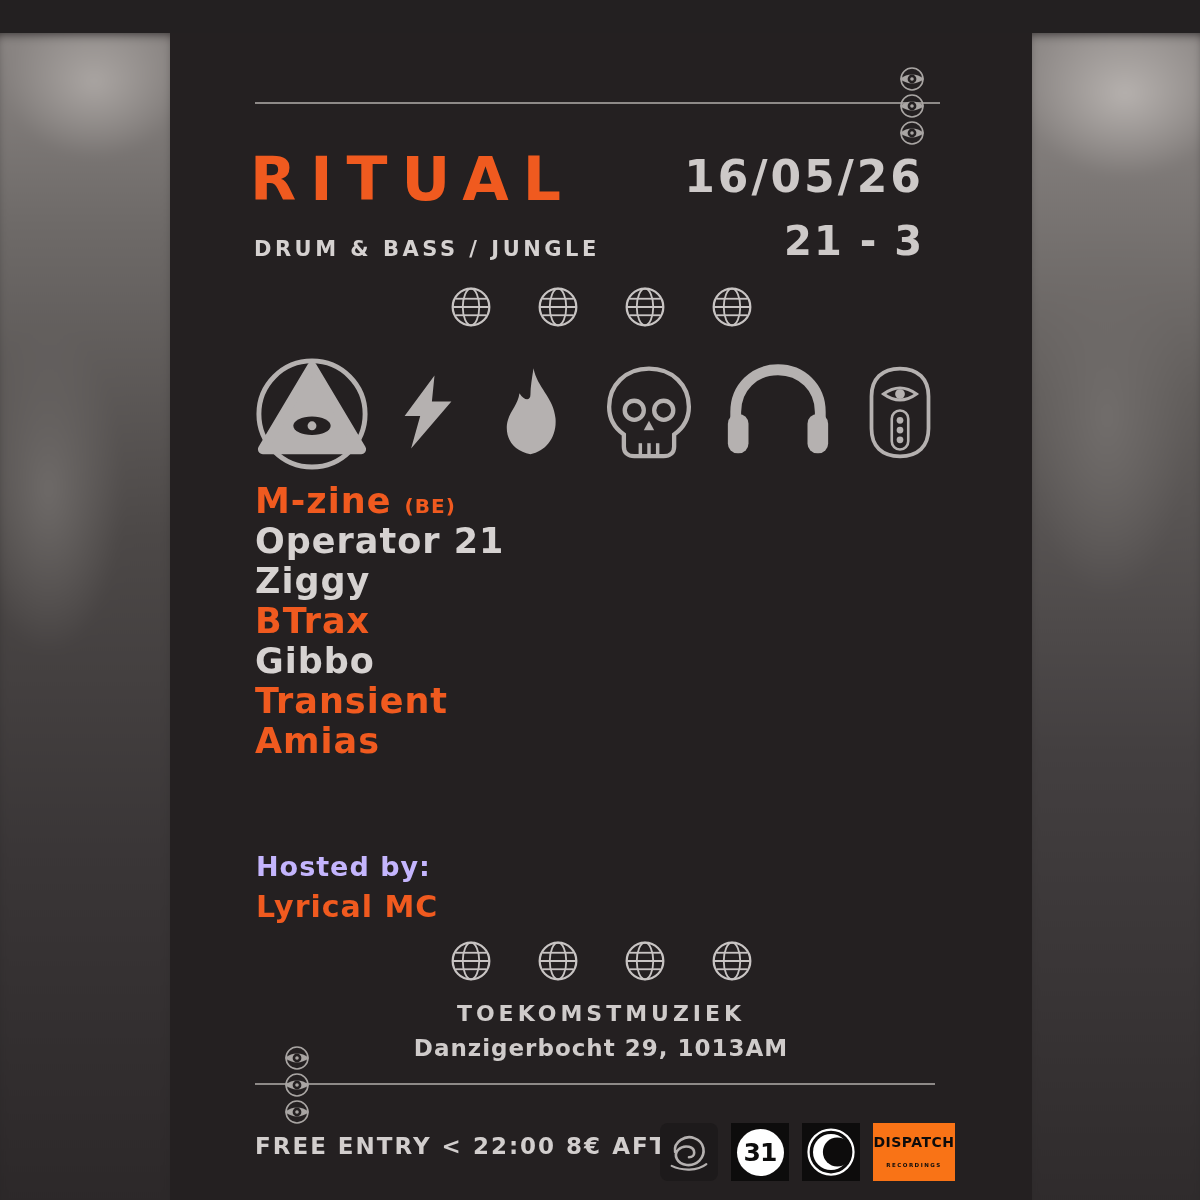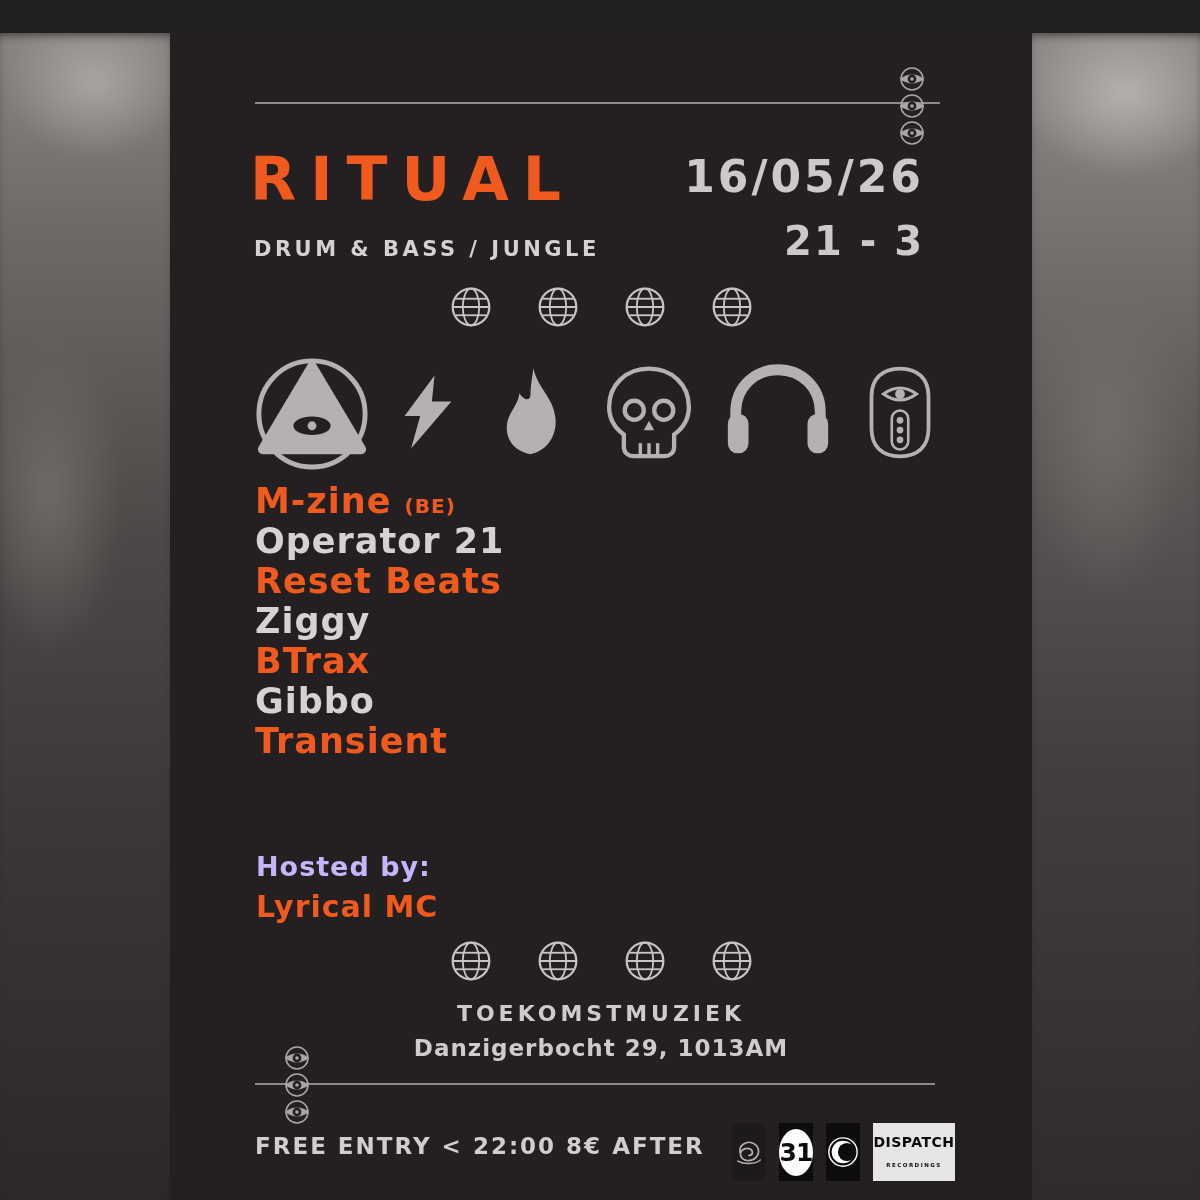--- a/index.html
+++ b/index.html
@@ -76,33 +76,33 @@
   .hosted-label { position:absolute; left:86px; top:818px; font-size:27px; font-weight:bold; color:#c4b5fd; letter-spacing:1px; }
   .host { position:absolute; left:86px; top:856px; font-size:30px; font-weight:bold; color:#f05a1f; letter-spacing:1px; }
 
   .venue-block { position:absolute; left:0; width:100%; top:968px; text-align:center; color:#cfcbca; }
   .venue { font-size:22px; font-weight:bold; letter-spacing:4px; }
   .address { margin-top:9px; font-size:23px; font-weight:bold; letter-spacing:1px; }
 
   .entry { position:absolute; left:85px; top:1100px; font-size:23px; font-weight:bold; letter-spacing:2px; color:#d2cecd; }
 
   .logos { position:absolute; right:77px; top:1090px; display:flex; gap:13px; align-items:center; }
-  .logo { width:34px; height:58px; display:flex; align-items:center; justify-content:center; }
+  .logo { width:58px; height:58px; display:flex; align-items:center; justify-content:center; }
   .logo-graffiti { background:#1d1a1b; border-radius:8px; color:#b5b1b0; }
   .logo-graffiti svg { width:52px; height:52px; }
   .logo-31 { background:#0d0c0c; }
   .circle31 {
     width:47px; height:47px; border-radius:50%; background:#ffffff;
     display:flex; align-items:center; justify-content:center;
     color:#0d0c0c; font-size:25px; font-weight:bold; letter-spacing:-1px;
   }
   .logo-eclipse { background:#0d0c0c; }
   .logo-eclipse svg { width:54px; height:54px; }
   .logo-dispatch {
-    width:82px; background:#e5e5e5; flex-direction:column; gap:14px;
+    width:82px; background:#f97316; flex-direction:column; gap:14px;
   }
   .dispatch-main { color:#0d0c0c; font-size:14px; font-weight:bold; letter-spacing:0.5px; line-height:1; }
   .dispatch-sub { color:#0d0c0c; font-size:5.5px; font-weight:bold; letter-spacing:1.5px; line-height:1; }
 </style>
 </head>
 <body>
 
 <svg width="0" height="0" style="position:absolute">
   <defs>
     <symbol id="sym-eye" viewBox="0 0 48 32">
@@ -222,25 +222,25 @@
           <use href="#sym-keyhole"></use>
         </svg>
     </div>
 
     <div class="lineup">
       <div class="artist accent">
         <span>M-zine</span>
         <span class="suffix">(BE)</span>
       </div>
       <div class="artist">Operator 21</div>
-      <div class="artist accent">Reset Beats</div>
       <div class="artist">Ziggy</div>
       <div class="artist accent">BTrax</div>
       <div class="artist">Gibbo</div>
       <div class="artist accent">Transient</div>
+      <div class="artist accent">Amias</div>
     </div>
 
     <div class="hosted-label">Hosted by:</div>
     <div class="host">Lyrical MC</div>
 
     <div class="globe-row globes-bottom">
       <svg class="globe">
           <use href="#sym-globe"></use>
         </svg>
       <svg class="globe">

